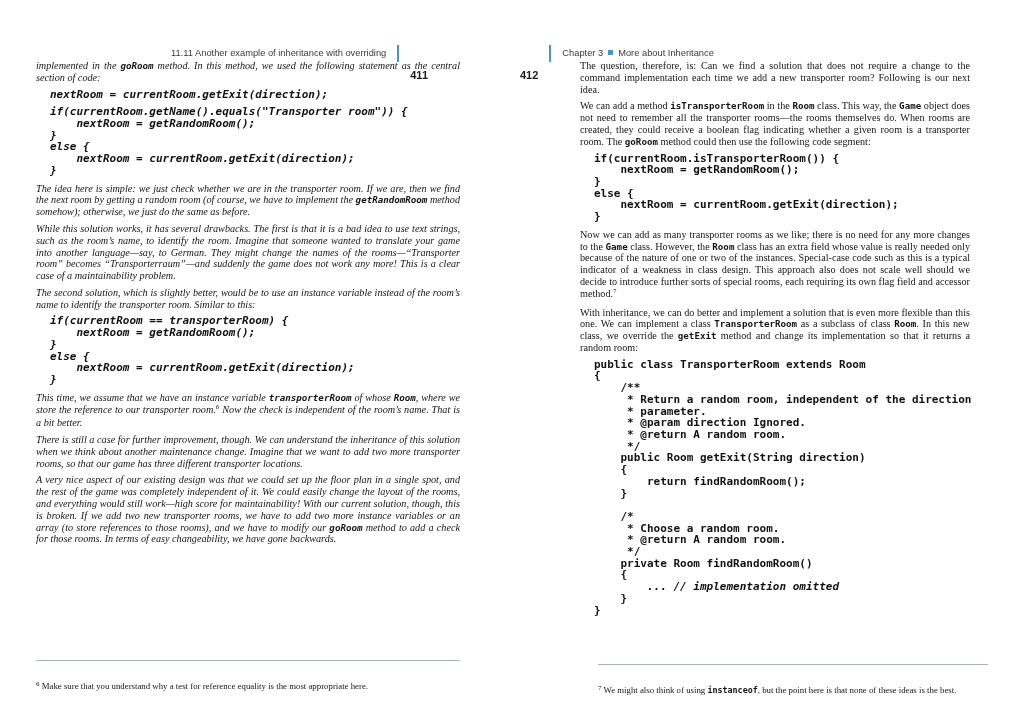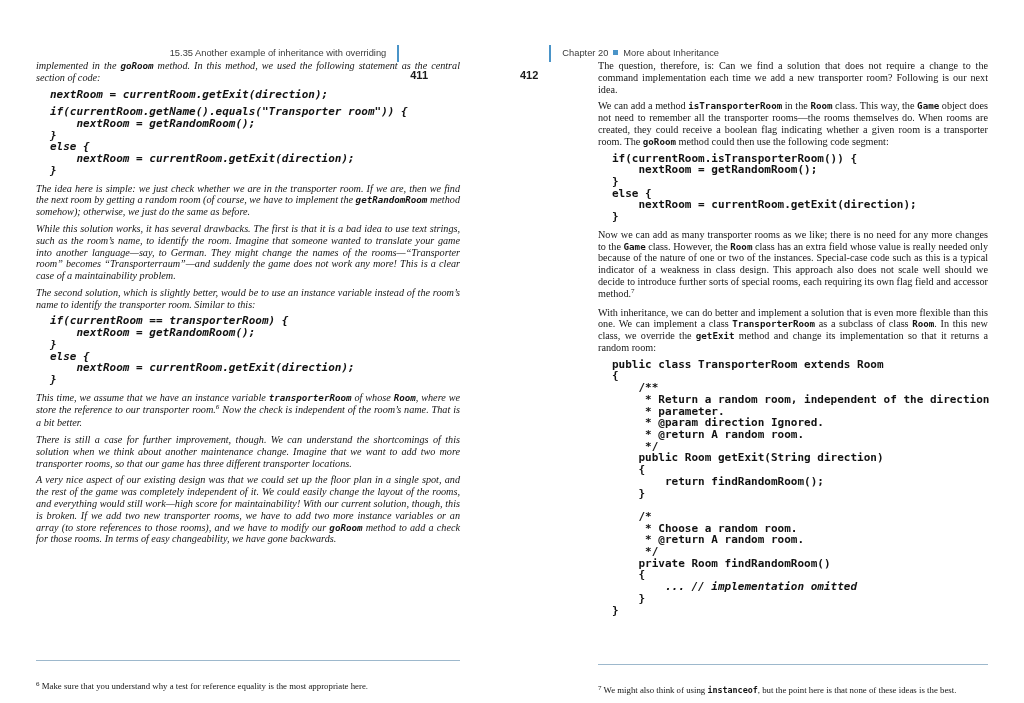--- a/index.html
+++ b/index.html
@@ -30,21 +30,21 @@
   .rh-page { font-weight:bold; font-size:11px; color:#1b1b1b;margin-top:44px; }
   .rh-square {
     display:inline-block; width:5px; height:5px;
     background:var(--accent, #4a94c8);
     margin:0 5px 1px 5px;
   }
 
   
   .content { position:absolute; top:60px; }
   .content-left  { left:36px;  width:424px;font-style:italic; }
-  .content-right { left:598px; width:390px; }
+  .content-right { left:580px; width:390px; }
 
   .body-p {
     font-size:10.2px; line-height:11.8px;
     text-align:justify;
     margin:0 0 5px 0;
   }
   .sup {
     font-size:7px; vertical-align:baseline;
     position:relative; top:-3.5px;
   }
@@ -73,43 +73,43 @@
     margin-top:20px;
   }
   .footnote .icode { font-size:0.95em; }
 </style>
 </head>
 <body>
 
 <div class="spread">
 
   <div class="running-head rh-left">
-    <span class="rh-title">15.35 Another example of inheritance with overriding</span>
+    <span class="rh-title">11.11 Another example of inheritance with overriding</span>
     <span class="rh-bar"></span>
     <span class="rh-page">411</span>
   </div>
 
   <div class="running-head rh-right">
     <span class="rh-page">412</span>
     <span class="rh-bar"></span>
-    <span class="rh-chapter">Chapter 20</span>
+    <span class="rh-chapter">Chapter 3</span>
     <span class="rh-square"></span>
     <span class="rh-title">More about Inheritance</span>
   </div>
 
   <div class="content content-left" id="content-left">
       <p class="body-p"><span>implemented in the </span><span class="icode">goRoom</span><span> method. In this method, we used the following statement as the central section of code:</span></p>
       <pre class="codeblock"><div>nextRoom = currentRoom.getExit(direction);</div></pre>
       <pre class="codeblock"><div>if(currentRoom.getName().equals("Transporter room")) {</div><div>    nextRoom = getRandomRoom();</div><div>}</div><div>else {</div><div>    nextRoom = currentRoom.getExit(direction);</div><div>}</div></pre>
       <p class="body-p"><span>The idea here is simple: we just check whether we are in the transporter room. If we are, then we find the next room by getting a random room (of course, we have to implement the </span><span class="icode">getRandomRoom</span><span> method somehow); otherwise, we just do the same as before.</span></p>
       <p class="body-p"><span>While this solution works, it has several drawbacks. The first is that it is a bad idea to use text strings, such as the room’s name, to identify the room. Imagine that someone wanted to translate your game into another language—say, to German. They might change the names of the rooms—“Transporter room” becomes “Transporterraum”—and suddenly the game does not work any more! This is a clear case of a maintainability problem.</span></p>
       <p class="body-p"><span>The second solution, which is slightly better, would be to use an instance variable instead of the room’s name to identify the transporter room. Similar to this:</span></p>
       <pre class="codeblock"><div>if(currentRoom == transporterRoom) {</div><div>    nextRoom = getRandomRoom();</div><div>}</div><div>else {</div><div>    nextRoom = currentRoom.getExit(direction);</div><div>}</div></pre>
       <p class="body-p"><span>This time, we assume that we have an instance variable </span><span class="icode">transporterRoom</span><span> of whose </span><span class="icode">Room</span><span>, where we store the reference to our transporter room.</span><span class="sup">6</span><span> Now the check is independent of the room’s name. That is a bit better.</span></p>
-      <p class="body-p"><span>There is still a case for further improvement, though. We can understand the shortcomings of this solution when we think about another maintenance change. Imagine that we want to add two more transporter rooms, so that our game has three different transporter locations.</span></p>
+      <p class="body-p"><span>There is still a case for further improvement, though. We can understand the inheritance of this solution when we think about another maintenance change. Imagine that we want to add two more transporter rooms, so that our game has three different transporter locations.</span></p>
       <p class="body-p"><span>A very nice aspect of our existing design was that we could set up the floor plan in a single spot, and the rest of the game was completely independent of it. We could easily change the layout of the rooms, and everything would still work—high score for maintainability! With our current solution, though, this is broken. If we add two new transporter rooms, we have to add two more instance variables or an array (to store references to those rooms), and we have to modify our </span><span class="icode">goRoom</span><span> method to add a check for those rooms. In terms of easy changeability, we have gone backwards.</span></p>
     </div>
 
   <div class="content content-right" id="content-right">
       <p class="body-p"><span>The question, therefore, is: Can we find a solution that does not require a change to the command implementation each time we add a new transporter room? Following is our next idea.</span></p>
       <p class="body-p"><span>We can add a method </span><span class="icode">isTransporterRoom</span><span> in the </span><span class="icode">Room</span><span> class. This way, the </span><span class="icode">Game</span><span> object does not need to remember all the transporter rooms—the rooms themselves do. When rooms are created, they could receive a boolean flag indicating whether a given room is a transporter room. The </span><span class="icode">goRoom</span><span> method could then use the following code segment:</span></p>
       <pre class="codeblock"><div>if(currentRoom.isTransporterRoom()) {</div><div>    nextRoom = getRandomRoom();</div><div>}</div><div>else {</div><div>    nextRoom = currentRoom.getExit(direction);</div><div>}</div></pre>
       <p class="body-p"><span>Now we can add as many transporter rooms as we like; there is no need for any more changes to the </span><span class="icode">Game</span><span> class. However, the </span><span class="icode">Room</span><span> class has an extra field whose value is really needed only because of the nature of one or two of the instances. Special-case code such as this is a typical indicator of a weakness in class design. This approach also does not scale well should we decide to introduce further sorts of special rooms, each requiring its own flag field and accessor method.</span><span class="sup">7</span></p>
       <p class="body-p"><span>With inheritance, we can do better and implement a solution that is even more flexible than this one. We can implement a class </span><span class="icode">TransporterRoom</span><span> as a subclass of class </span><span class="icode">Room</span><span>. In this new class, we override the </span><span class="icode">getExit</span><span> method and change its implementation so that it returns a random room:</span></p>
       <pre class="codeblock"><div>public class TransporterRoom extends Room</div><div>{</div><div>    /**</div><div>     * Return a random room, independent of the direction</div><div>     * parameter.</div><div>     * @param direction Ignored.</div><div>     * @return A random room.</div><div>     */</div><div>    public Room getExit(String direction)</div><div>    {</div><div>        return findRandomRoom();</div><div>    }</div><div>&nbsp;</div><div>    /*</div><div>     * Choose a random room.</div><div>     * @return A random room.</div><div>     */</div><div>    private Room findRandomRoom()</div><div>    {</div><div class="it">        ... // implementation omitted</div><div>    }</div><div>}</div></pre>

